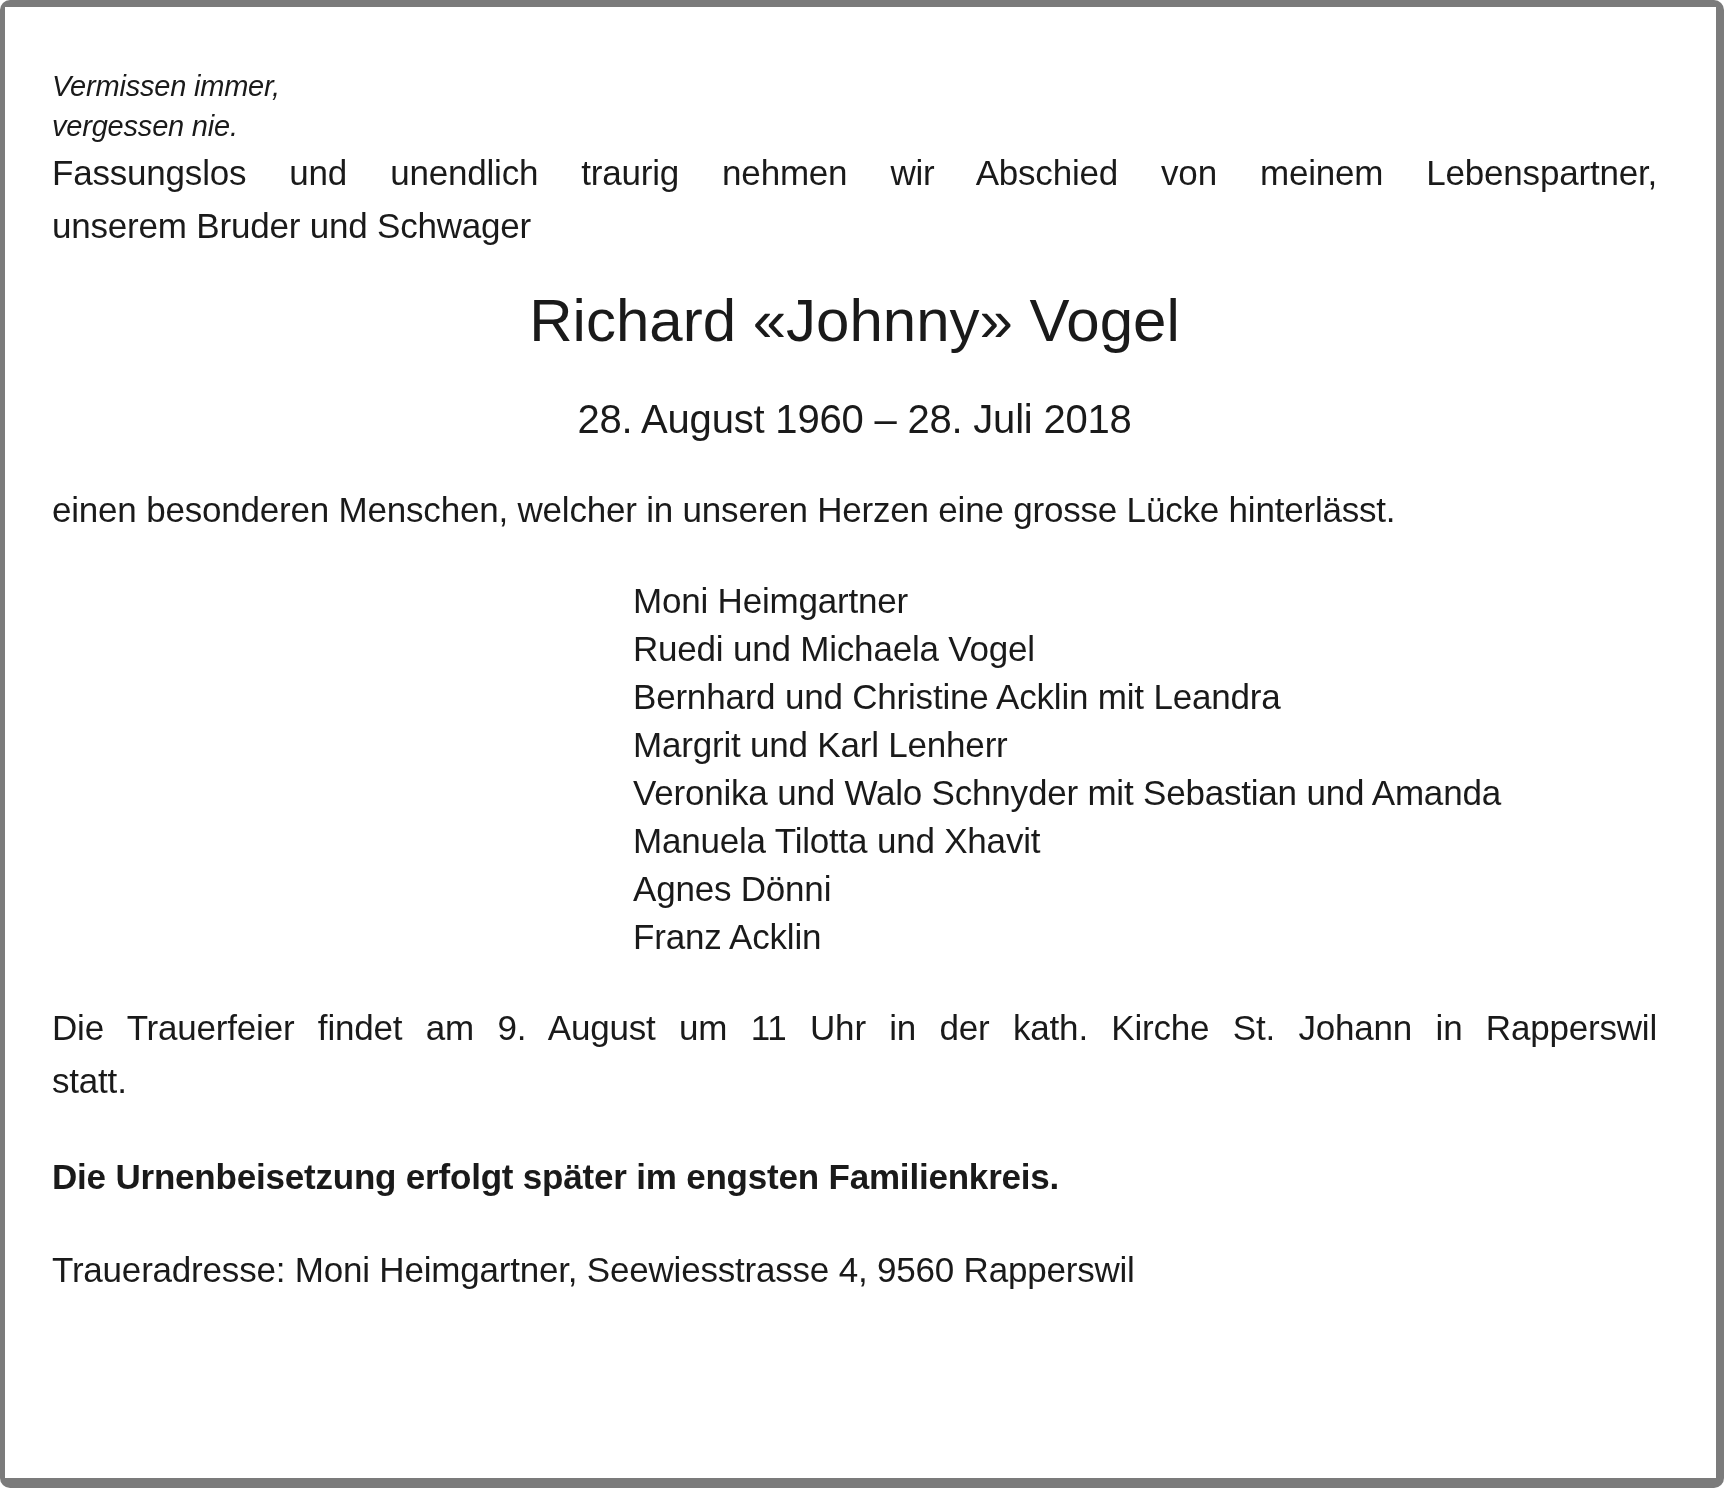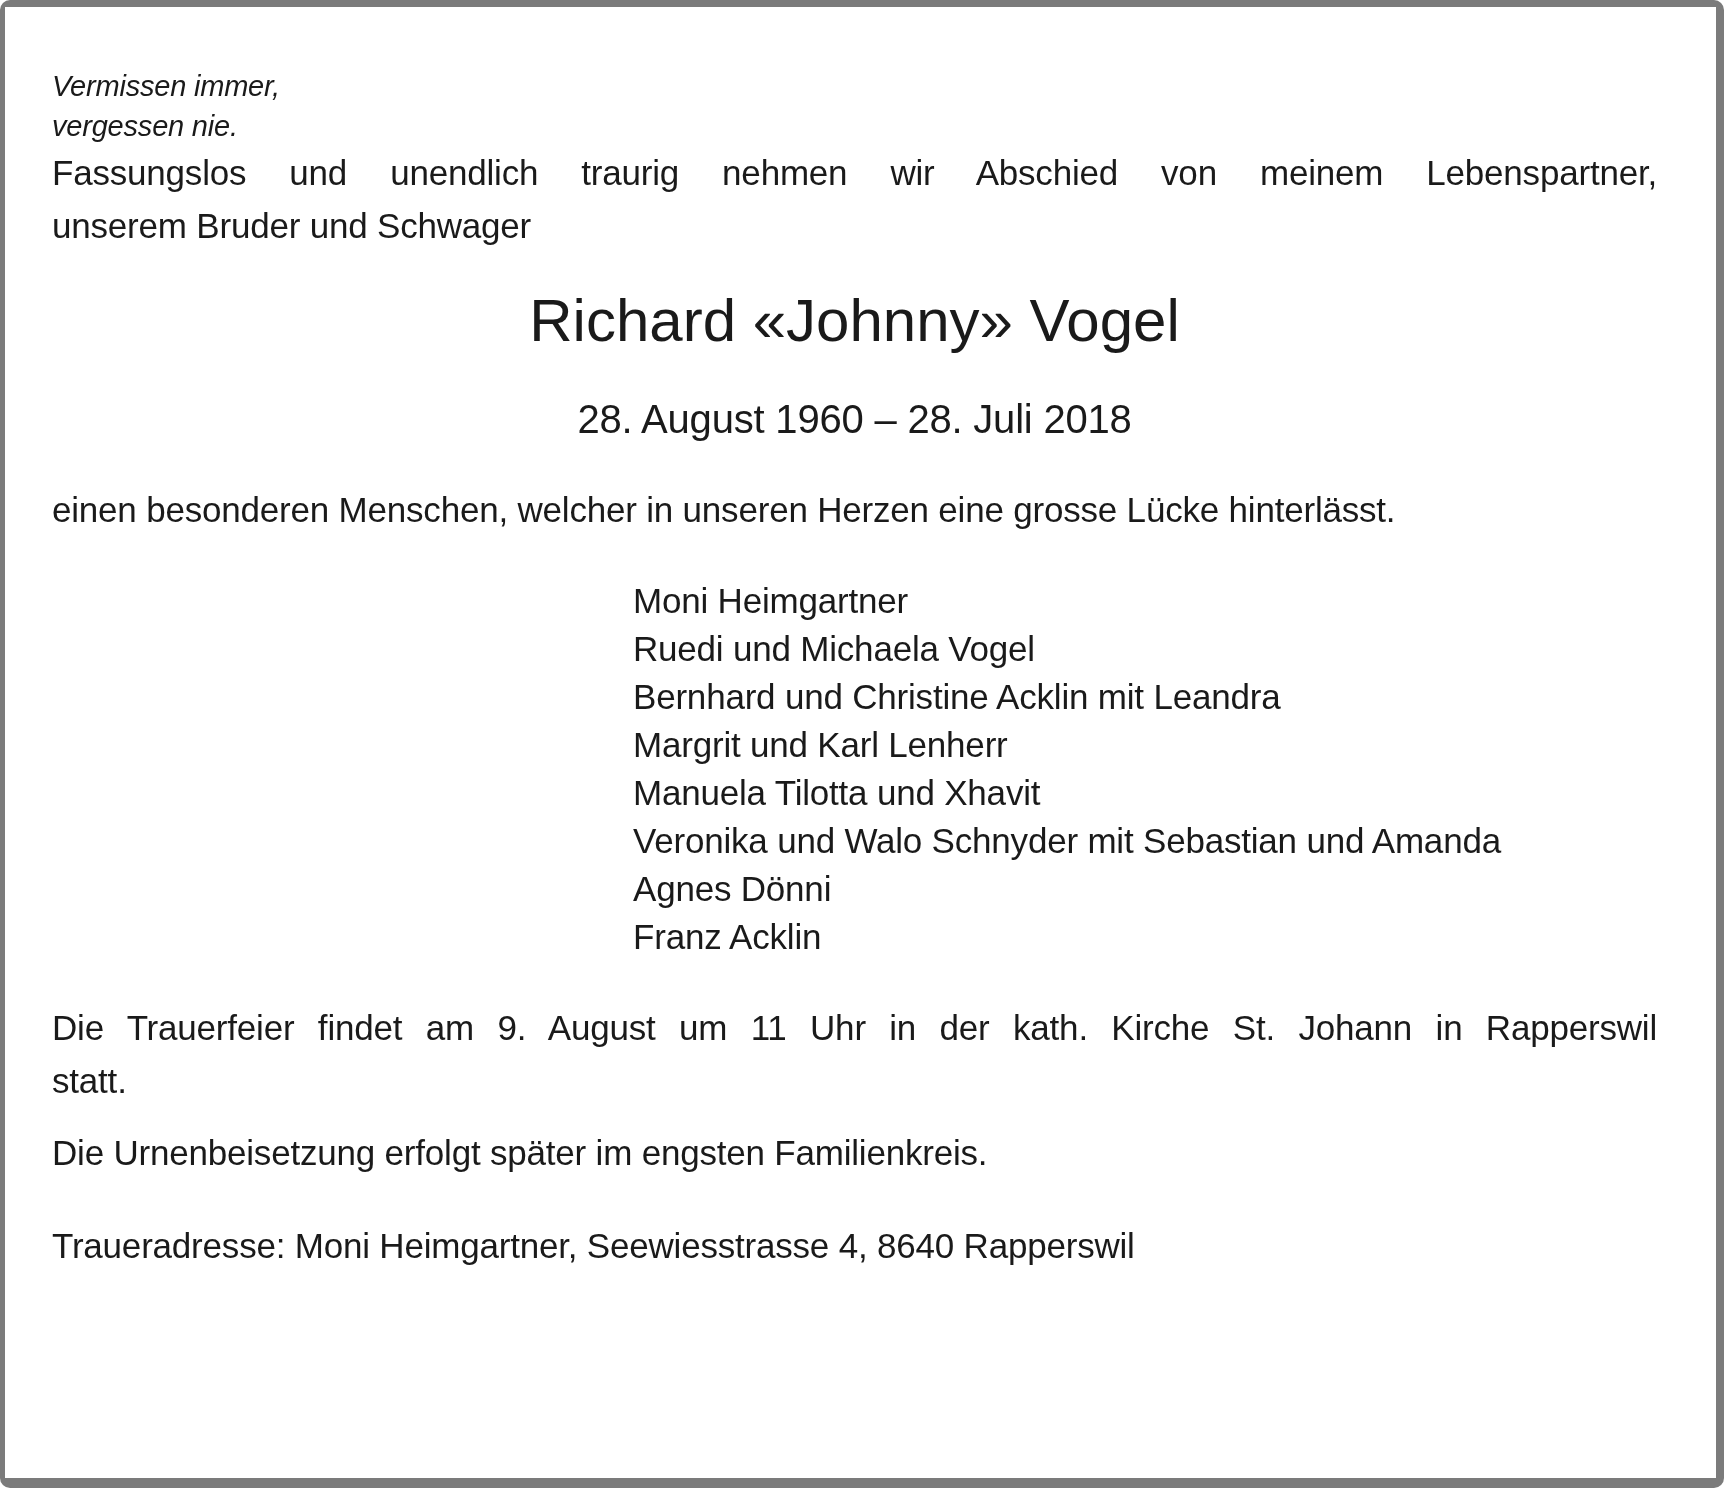--- a/index.html
+++ b/index.html
@@ -70,21 +70,22 @@
   }
   .mourners {
     margin-top: 41px;
     padding-left: 581px;
     line-height: 48px;
   }
   .funeral {
     margin-top: 40px;
   }
   .burial {
-    margin-top: 19px;
+    margin-top: 43px;
+    font-weight: bold;
   }
   .address {
     margin-top: 40px;
   }
 </style>
 </head>
 <body>
 
 <div class="stage">
   <div class="frame"></div>
@@ -107,30 +108,30 @@
 
       <div class="tribute">
         <div>einen besonderen Menschen, welcher in unseren Herzen eine grosse Lücke hinterlässt.</div>
       </div>
 
       <div class="mourners">
         <div>Moni Heimgartner</div>
         <div>Ruedi und Michaela Vogel</div>
         <div>Bernhard und Christine Acklin mit Leandra</div>
         <div>Margrit und Karl Lenherr</div>
+        <div>Veronika und Walo Schnyder mit Sebastian und Amanda</div>
         <div>Manuela Tilotta und Xhavit</div>
-        <div>Veronika und Walo Schnyder mit Sebastian und Amanda</div>
         <div>Agnes Dönni</div>
         <div>Franz Acklin</div>
       </div>
 
       <div class="funeral">
         <div class="just">Die Trauerfeier findet am 9. August um 11 Uhr in der kath. Kirche St. Johann in Rapperswil</div>
         <div>statt.</div>
       </div>
 
       <div class="burial">Die Urnenbeisetzung erfolgt später im engsten Familienkreis.</div>
 
-      <div class="address">Traueradresse: Moni Heimgartner, Seewiesstrasse 4, 8640 Rapperswil</div>
+      <div class="address">Traueradresse: Moni Heimgartner, Seewiesstrasse 4, 9560 Rapperswil</div>
 
     </div>
   </div>
 </div>
 
 </body></html>

